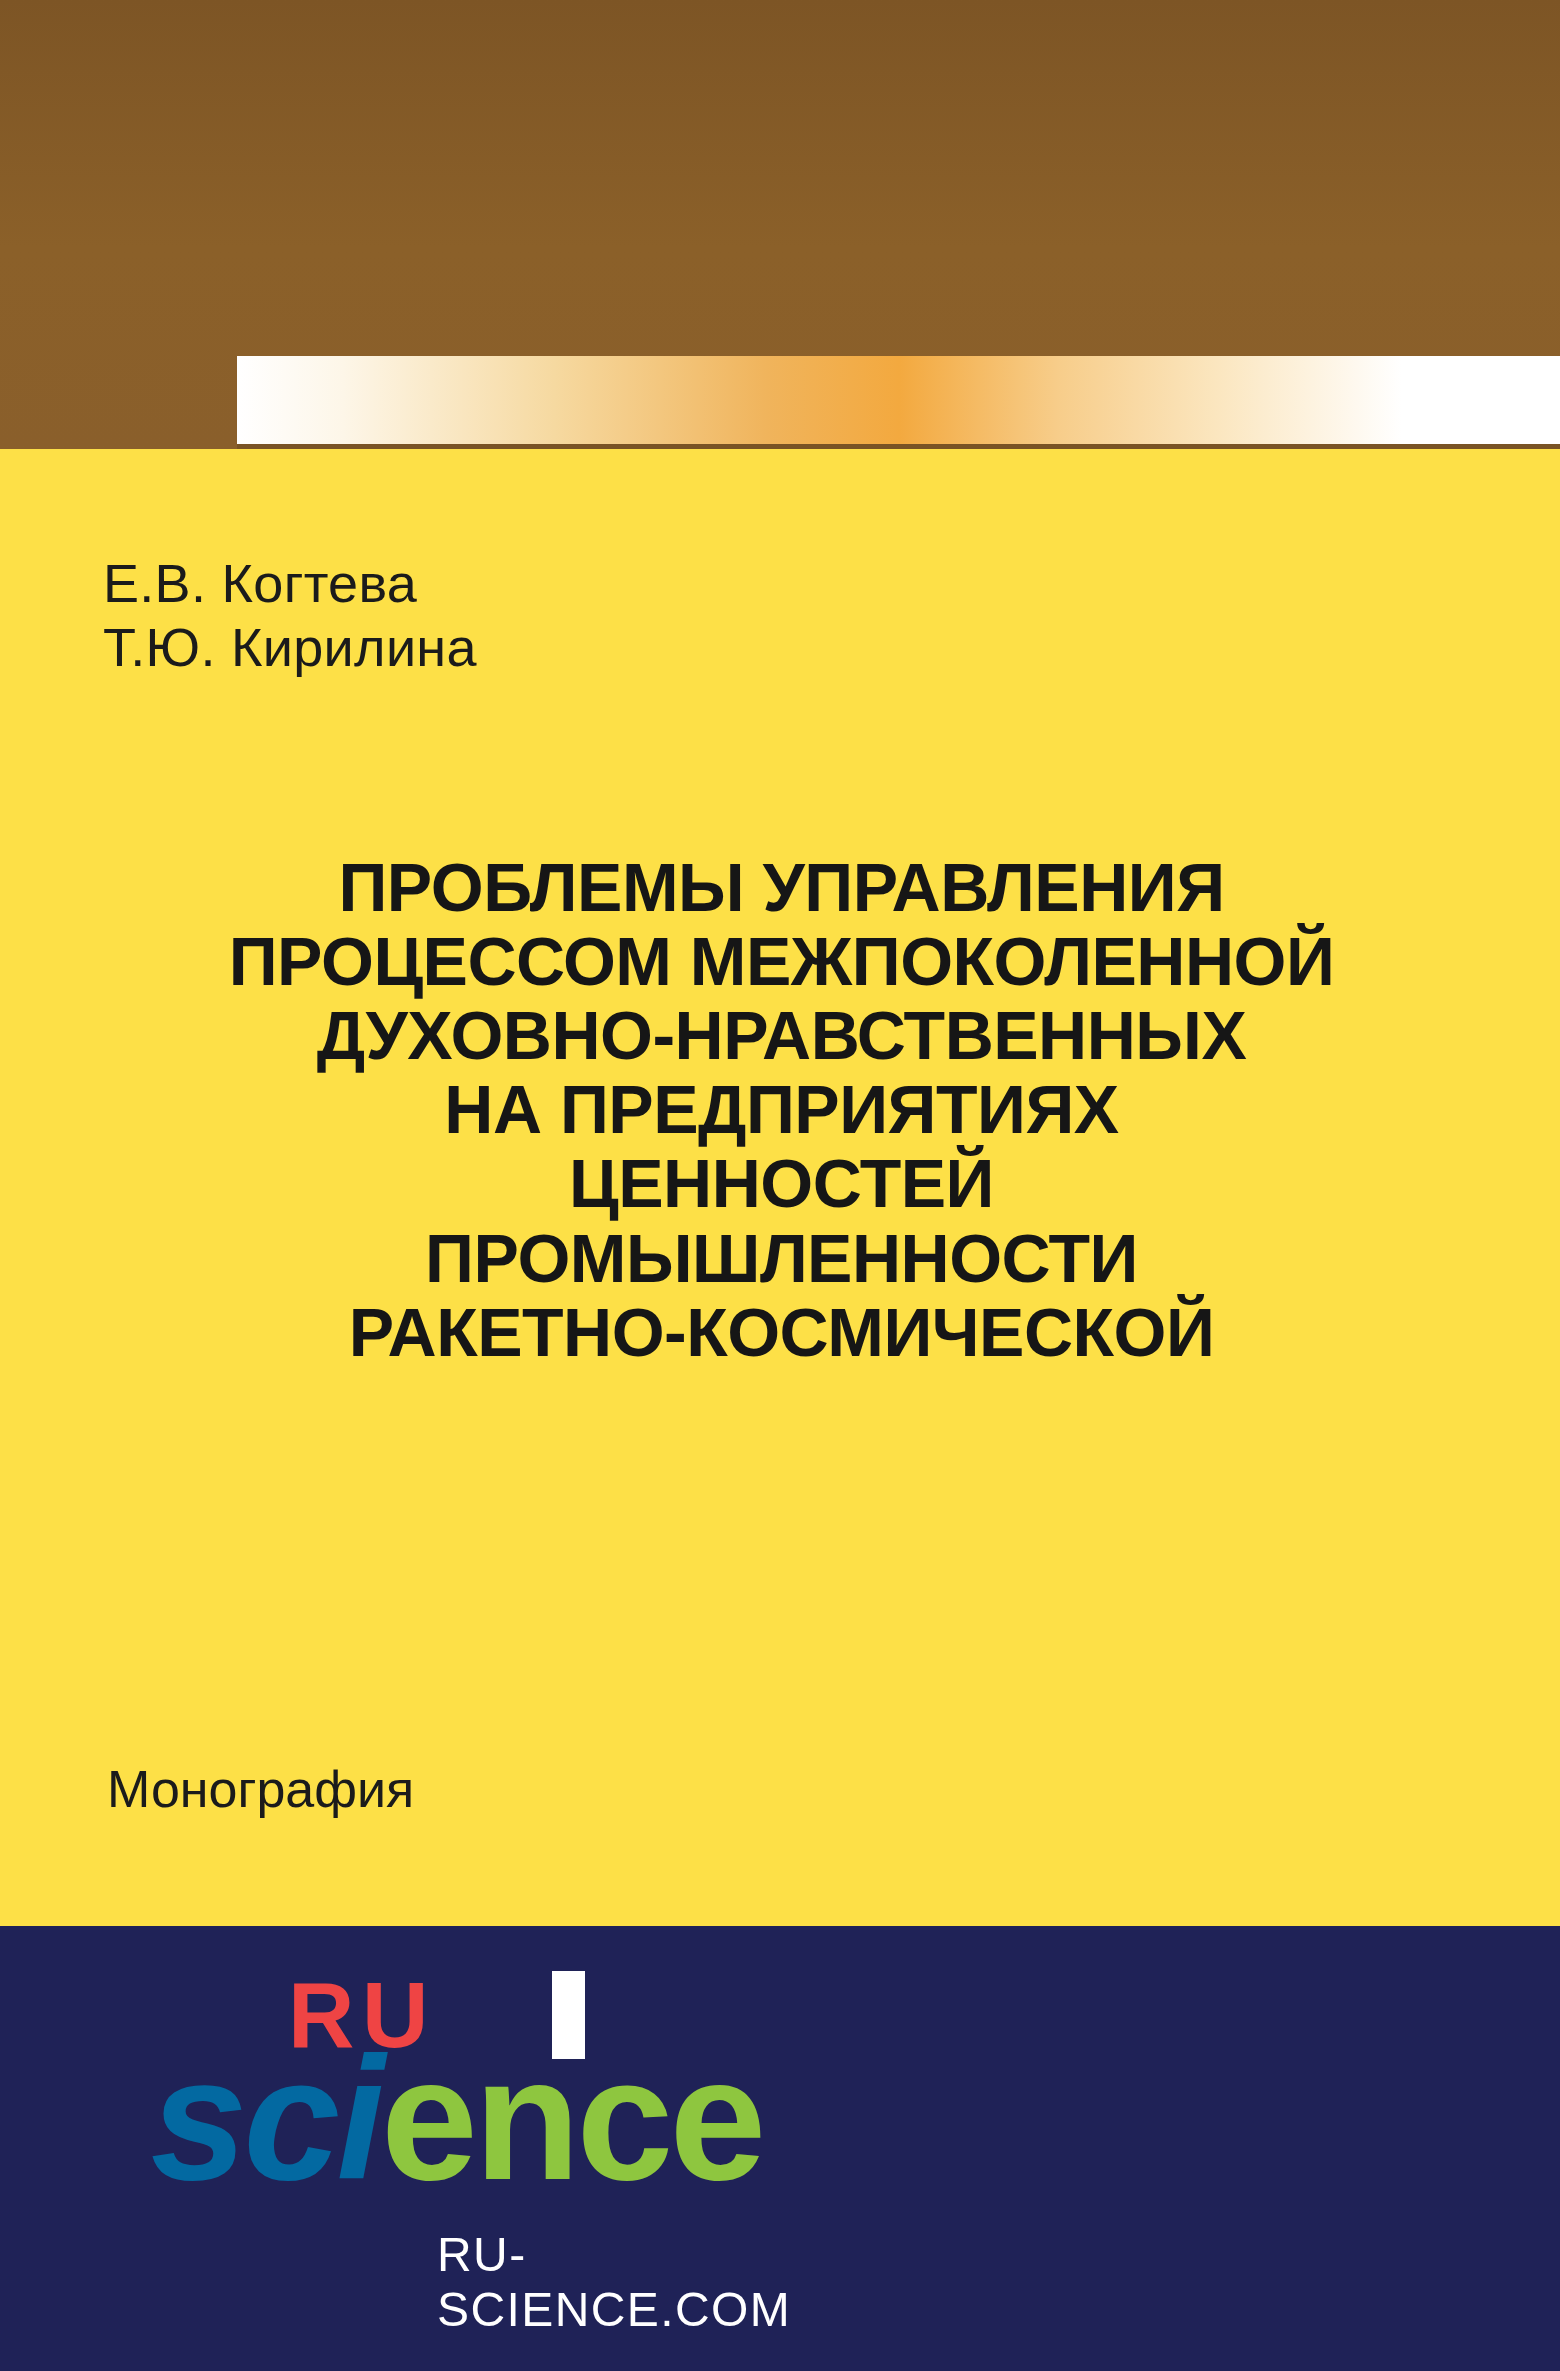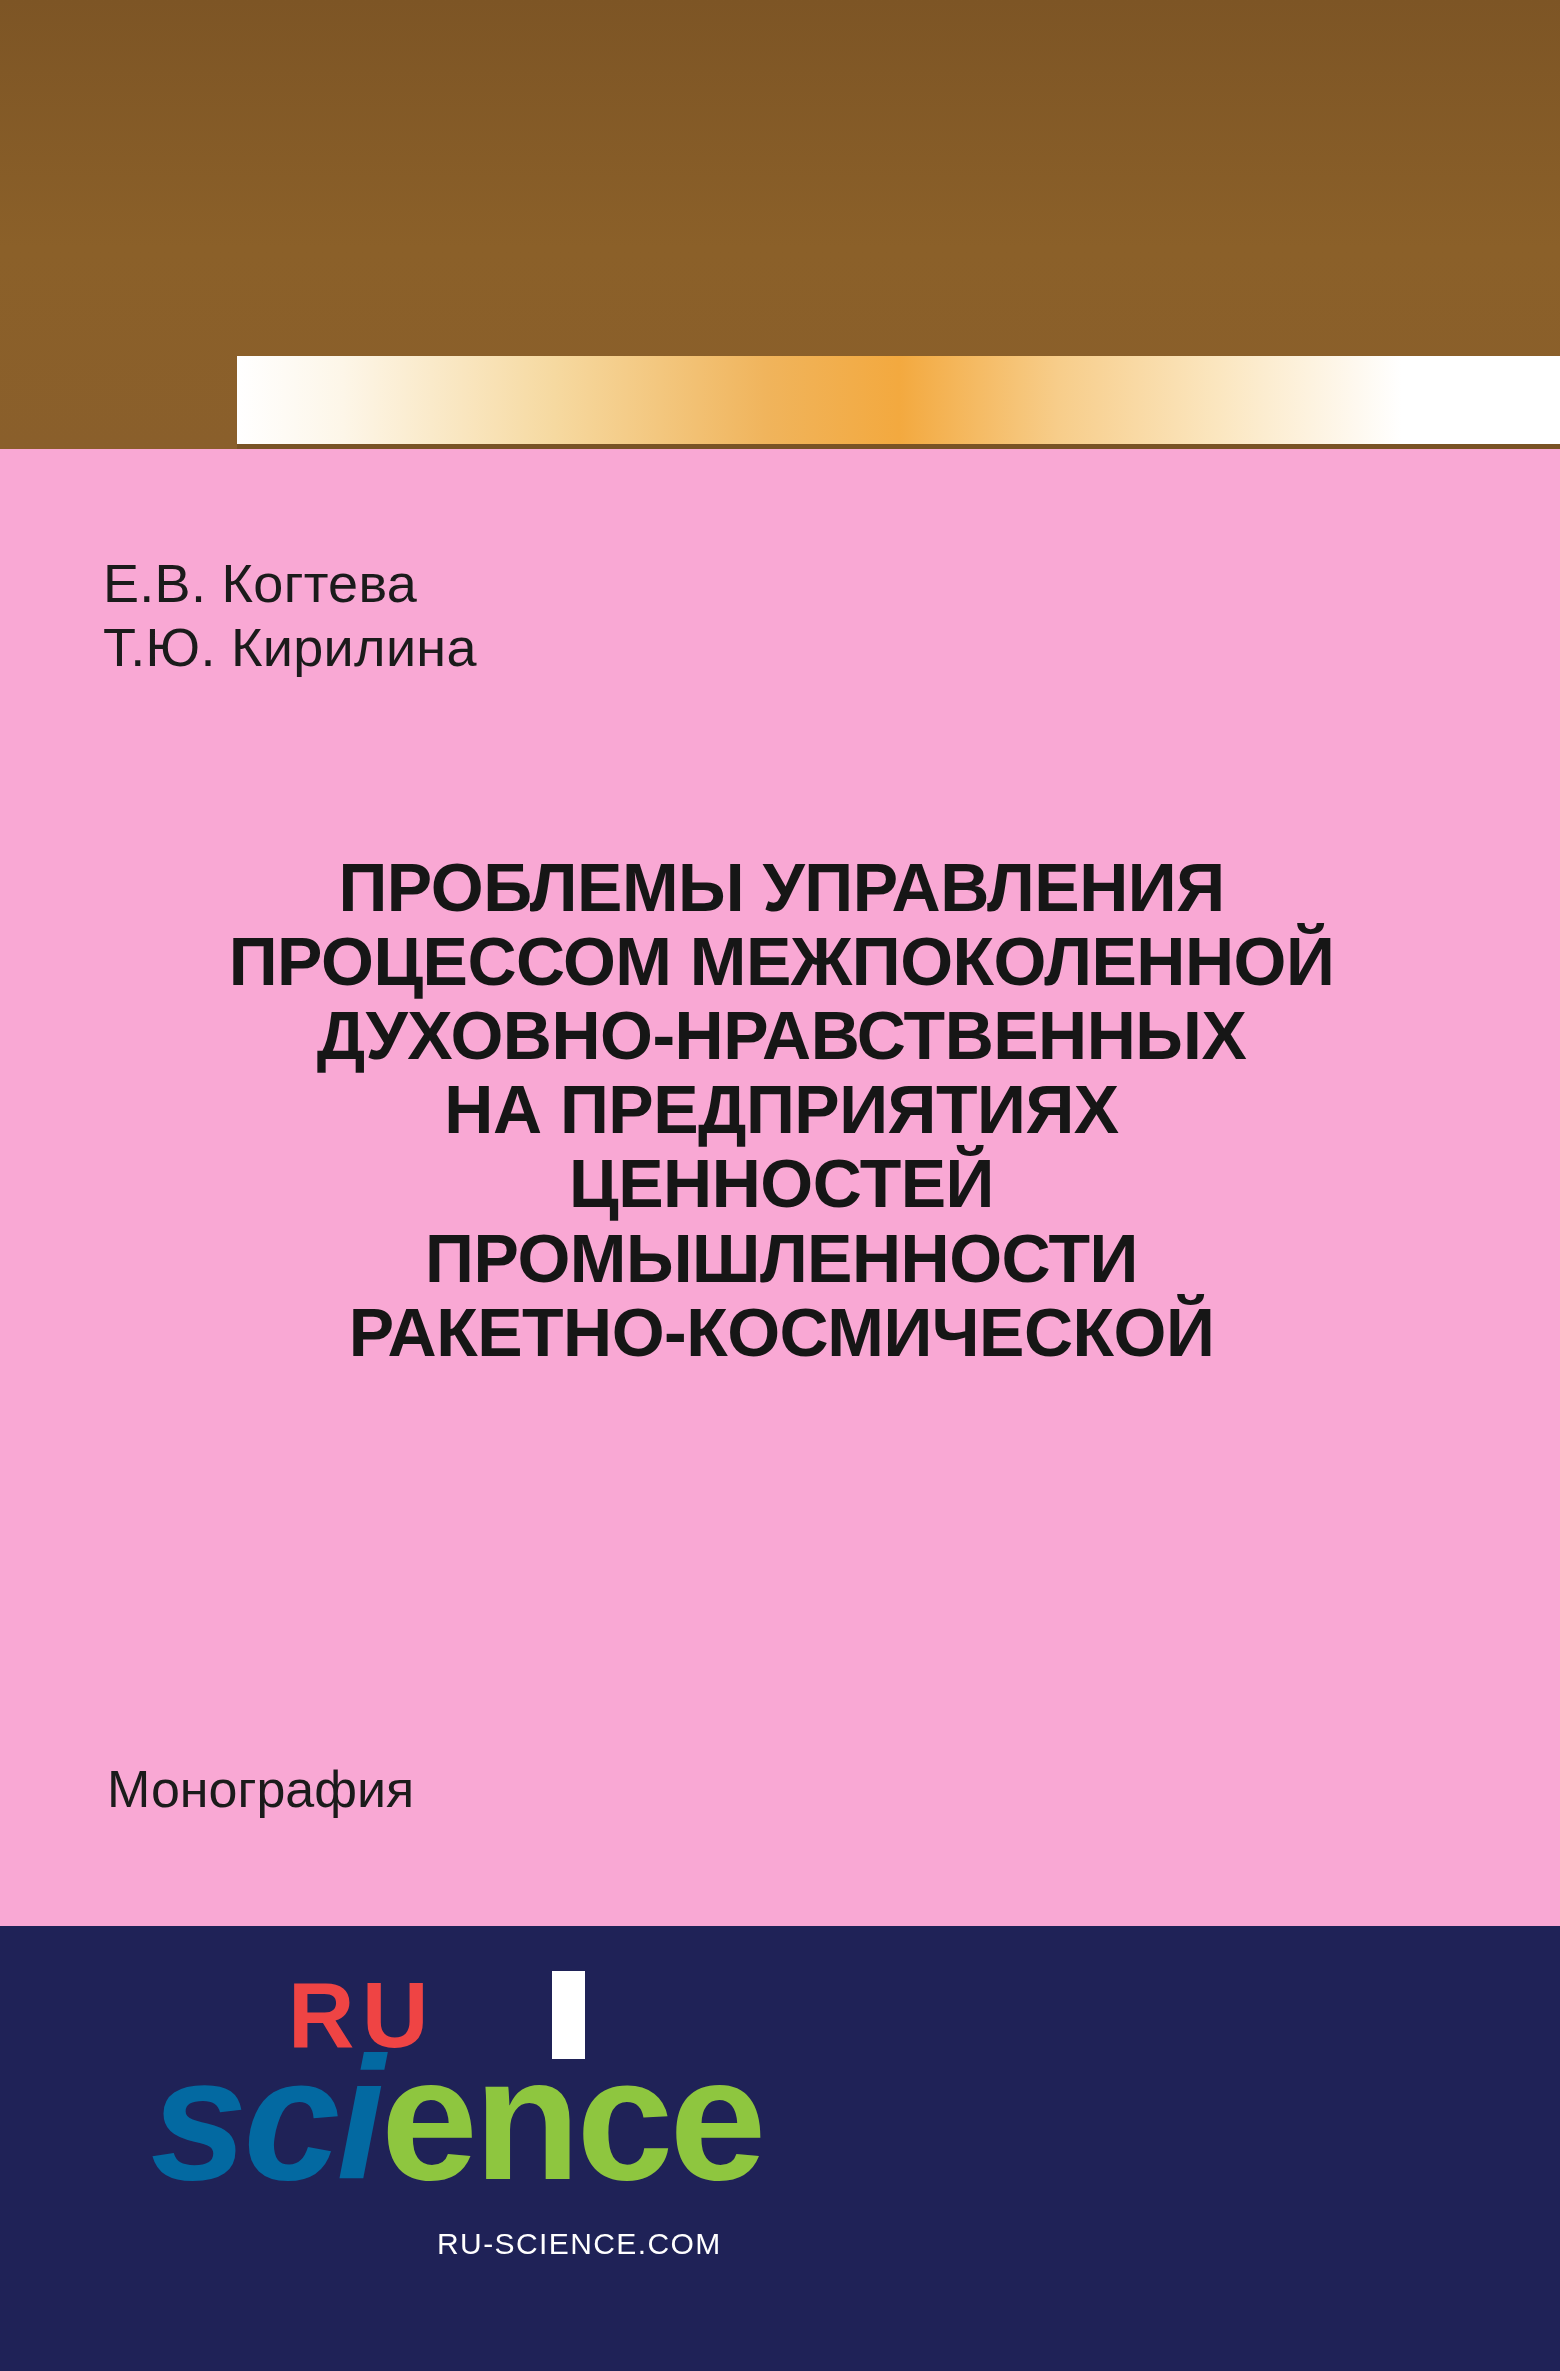--- a/index.html
+++ b/index.html
@@ -62,21 +62,21 @@
     background: rgba(0,0,0,0.12);
   }
 
   
   .body-area {
     position: absolute;
     left: 0;
     top: 449px;
     width: 1561px;
     height: 1477px;
-    background: #f9a8d4;
+    background: #fde047;
   }
 
   .authors {
     position: absolute;
     left: 103px;
     top: 103px;
     width: 1243px;
   }
   .author-line {
     font-size: 54px;
@@ -151,21 +151,21 @@
     font-weight: bold;
     line-height: 1;
     letter-spacing: -3.8px;
   }
   .logo-sci { color: #0369a1; font-style: italic; }
   .logo-ence { color: #8ec63f; margin-top: 12px; }
   .logo-url {
     position: absolute;
     left: 296px;
     top: 277px;
-    font-size: 30px;
+    font-size: 48px;
     color: #ffffff;
     letter-spacing: 1.4px;
     font-weight: 400;
   }
 </style>
 </head>
 <body>
 
 <div class="cover">
 

